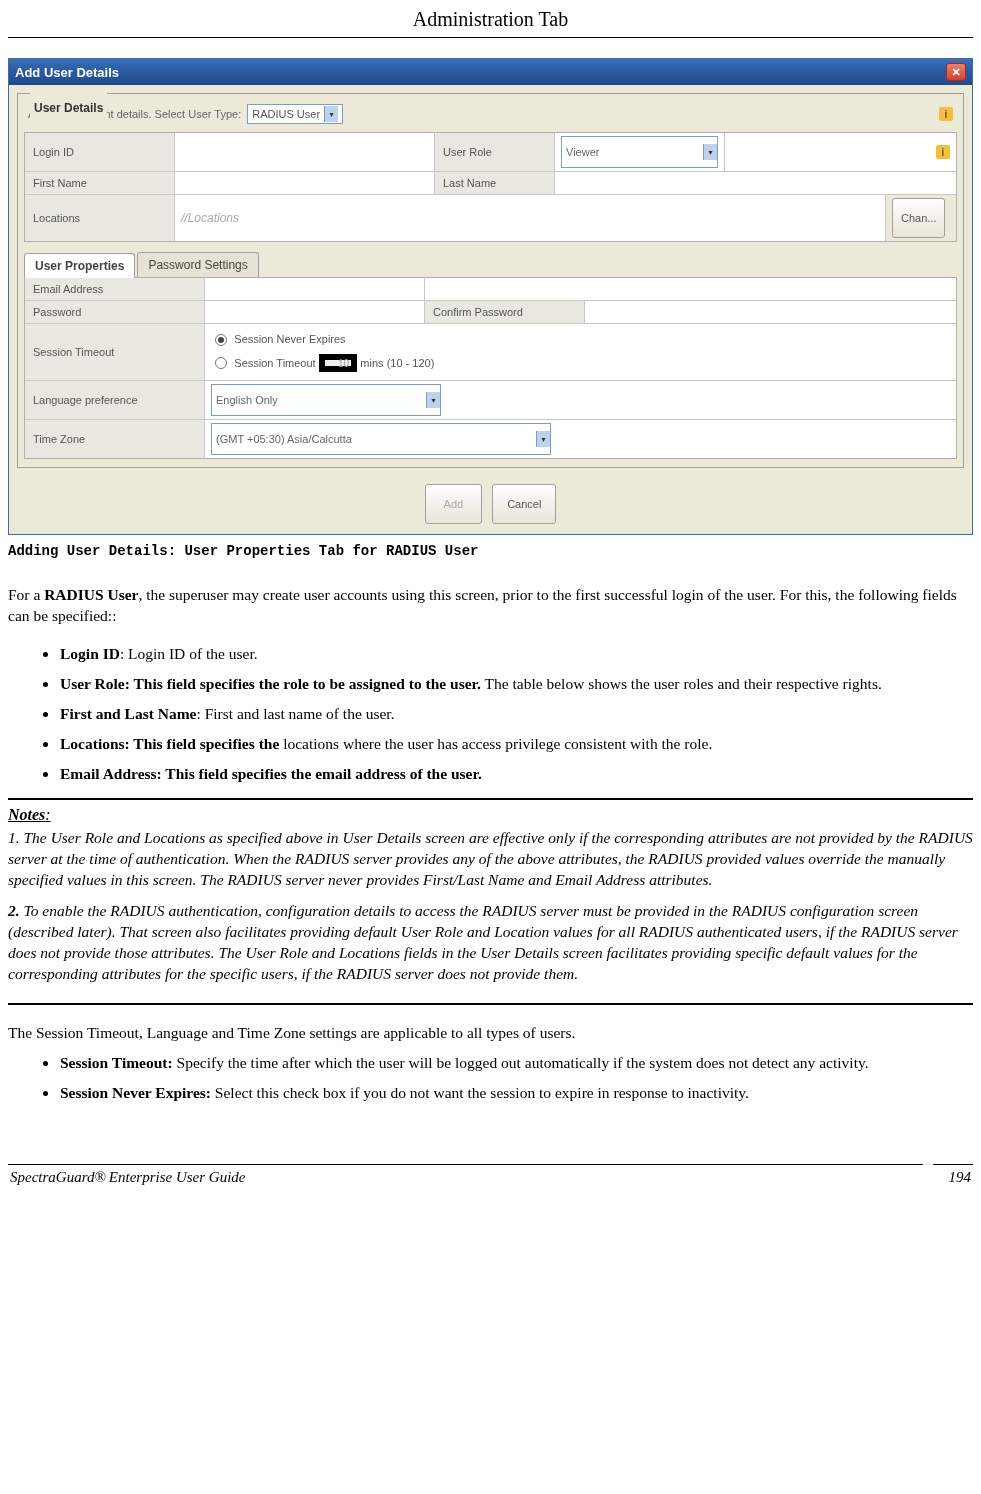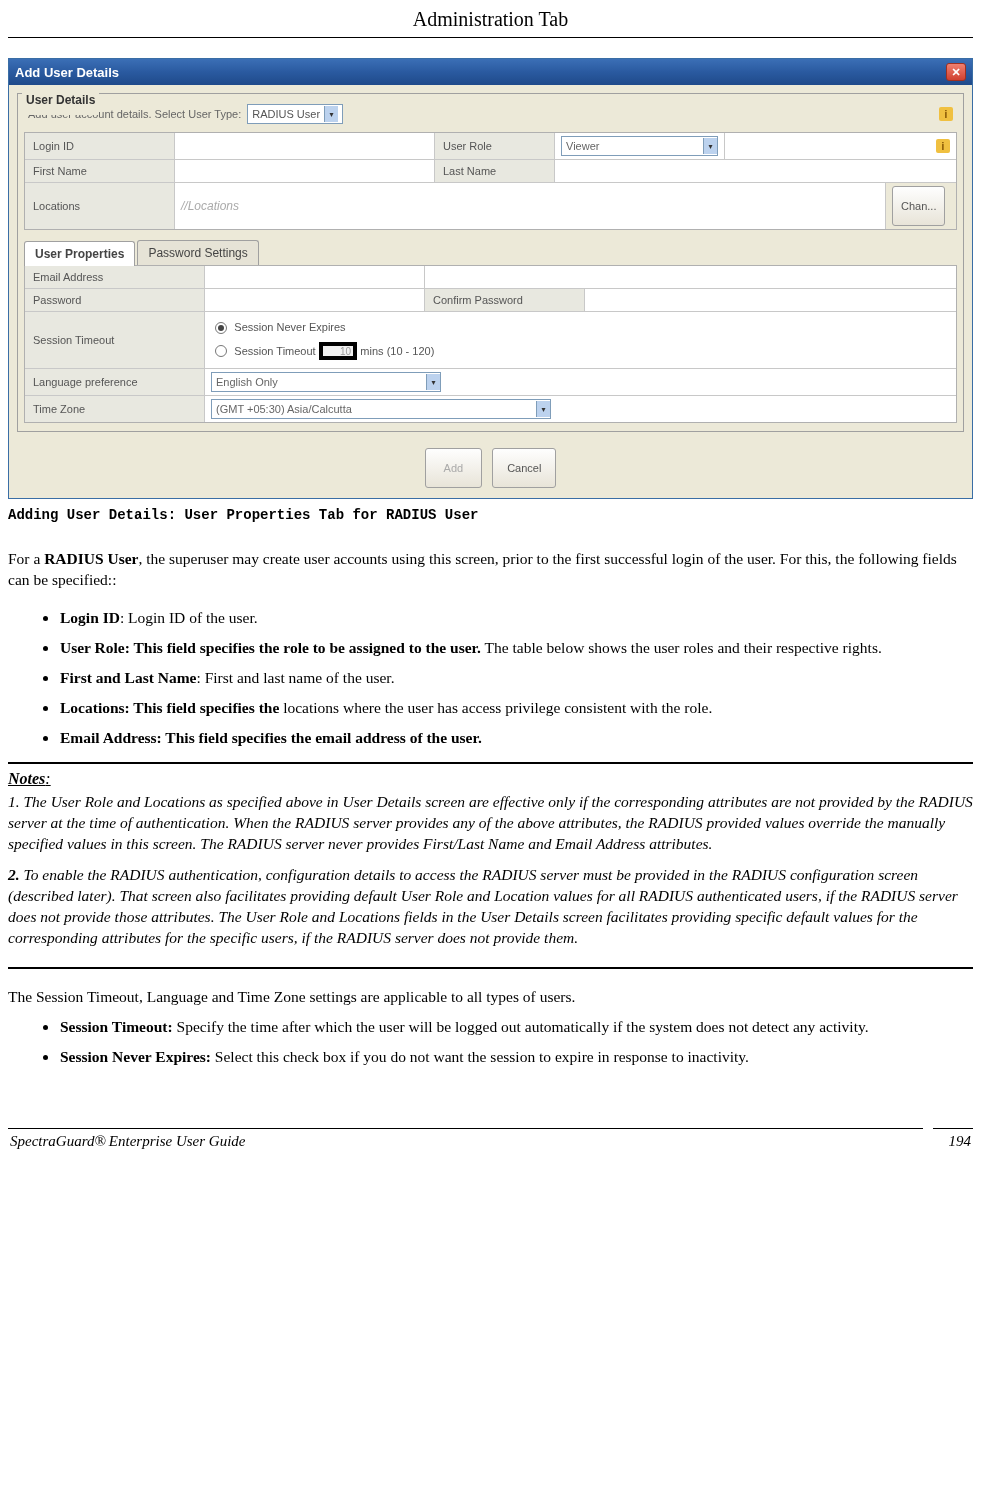--- a/index.html
+++ b/index.html
@@ -57,23 +57,23 @@
   .groupbox {
     border: 1px solid #a0a0a0;
     margin: 8px;
     padding: 6px 4px 4px 4px;
     position: relative;
     background: #ece9d8;
   }
   .groupbox-legend {
     position: absolute;
     top: -9px;
-    left: 4px;
+    left: 12px;
     background: #ece9d8;
-    padding: 8px 4px;
+    padding: 16px 4px;
     font-weight: bold;
     font-size: 12px;
   }
   .row-line {
     display: flex;
     align-items: center;
     padding: 4px 6px;
     gap: 6px;
   }
   .type-select {
@@ -137,21 +137,21 @@
     align-items: center;
     gap: 6px;
   }
   .cell-value:last-child { border-right: none; }
   .w-label { width: 150px; flex: 0 0 150px; }
   .w-value { flex: 1; }
   .w-value-sm { width: 260px; flex: 0 0 260px; }
   .fake-select {
     border: 1px solid #7f9db9;
     background: #fff;
-    height: 20px;
+    height: 32px;
     display: flex;
     align-items: center;
     padding-left: 4px;
     font-size: 11px;
     color: #666;
     gap: 0;
   }
   .fake-select .sel-text { flex: 1; }
   .fake-btn {
     height: 40px;
@@ -180,21 +180,21 @@
     margin-right: 2px;
   }
   .tab.active {
     background: #fff;
     font-weight: bold;
     position: relative;
     top: 1px;
   }
   .radio { display:inline-block; width:12px; height:12px; border:1px solid #777; border-radius:50%; margin-right:4px; position:relative; background:#fff; vertical-align:middle;}
   .radio.checked::after { content:""; position:absolute; left:2px; top:2px; width:6px; height:6px; background:#444; border-radius:50%; }
-  .spinner { width:38px; height:18px; border:4px solid #000000; background:#f0f0f0; display:inline-flex; align-items:center; justify-content:flex-end; padding-right:2px; font-size:10px; color:#999;}
+  .spinner { width:38px; height:18px; border:6px solid #000000; background:#f0f0f0; display:inline-flex; align-items:center; justify-content:flex-end; padding-right:2px; font-size:10px; color:#999;}
   .dialog-buttons {
     display: flex;
     justify-content: center;
     gap: 10px;
     padding: 8px 0 10px 0;
   }
   
   .caption {
     font-family: Liberation Mono, monospace;
     font-weight: bold;

